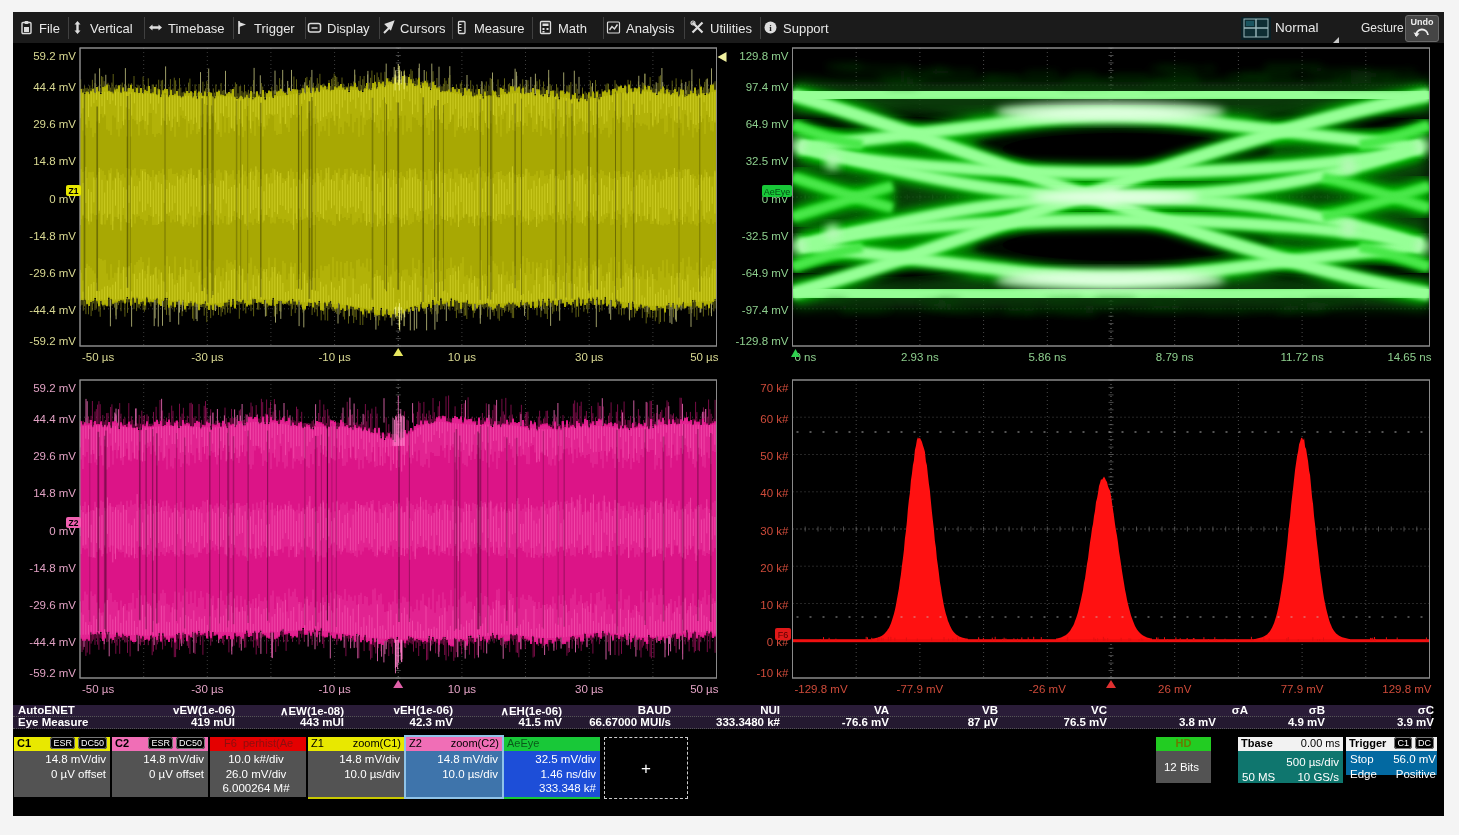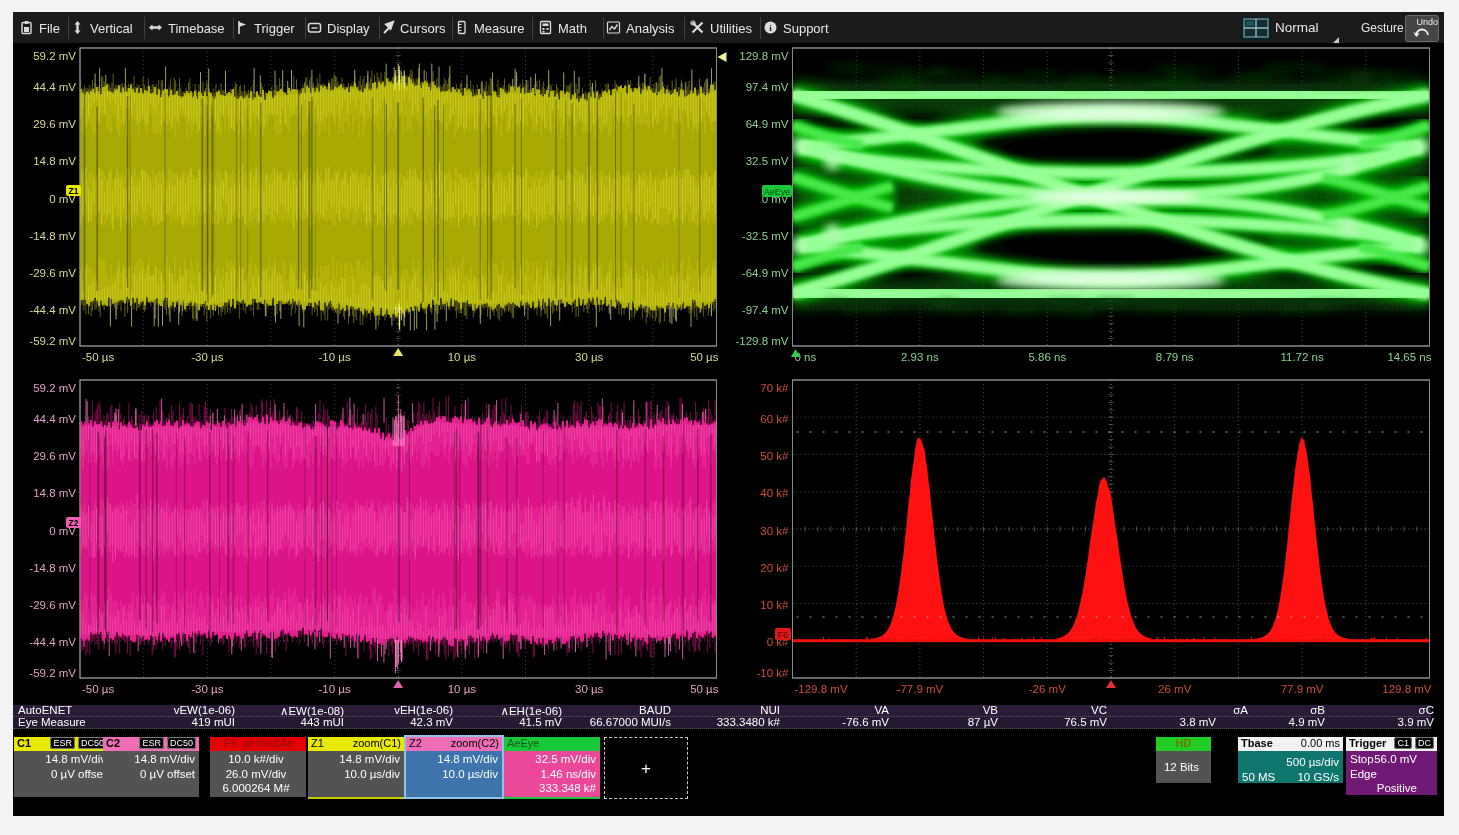--- a/index.html
+++ b/index.html
@@ -2,21 +2,21 @@
 <html><head><meta charset="utf-8"><style>
 *{margin:0;padding:0;box-sizing:border-box}
 body{width:1459px;height:835px;background:#f4f4f4;font-family:"Liberation Sans",sans-serif;position:relative;overflow:hidden}
 .app{position:absolute;left:13px;top:12px;width:1431px;height:804px;background:#000}
 .menubar{position:absolute;left:0;top:0;width:1431px;height:32px;background:#1b1b1b;border-bottom:1px solid #000}
 .mi{position:absolute;top:8px;color:#e8e8e8;font-size:13px;white-space:nowrap}
 .msep{position:absolute;top:5px;width:1px;height:22px;background:#404040}
 .mtxt{position:absolute;top:8px;color:#e8e8e8;font-size:13.5px}
 .gridbtn{position:absolute;left:1228px;top:5px;width:30px;height:23px;background:#082026;padding:1px 2px}
 .undobtn{position:absolute;left:1392px;top:3px;width:34px;height:27px;background:#454545;border:1px solid #6a6a6a;border-radius:3px;color:#eee}
-.trow{position:absolute;left:0;width:1418px;height:12px;background:#2a1c38;color:#fff;font-size:11.5px;font-weight:normal;border-bottom:1px dotted #555}
+.trow{position:absolute;left:0;width:1418px;height:12px;background:#2a1c38;color:#fff;font-size:11.5px;font-weight:bold;border-bottom:1px dotted #555}
 .tl{position:absolute;left:5px;top:-1px}
 .tc{position:absolute;width:130px;text-align:right;top:-1px}
 .logo{position:absolute;left:5px;top:787px;width:1426px;height:17px;background:#000;color:#fff;font-size:12.5px}
 </style></head><body>
 <div class="app">
 <svg width="1431" height="804" viewBox="0 0 1431 804" font-family="Liberation Sans, sans-serif" style="position:absolute;left:0;top:0">
       <defs>
         <filter id="fG" x="-30%" y="-30%" width="160%" height="160%">
           <feGaussianBlur stdDeviation="7"></feGaussianBlur>
         </filter>
@@ -396,21 +396,21 @@
       <div class="msep" style="left:747px"></div>
       <div class="gridbtn"><svg width="26" height="20" viewBox="0 0 26 20">
           <rect x="1" y="1" width="24" height="18" fill="#0e2e34" stroke="#9ab8bc"></rect>
           <path d="M13 1v18 M1 10h24" stroke="#9ab8bc" stroke-width="1.4"></path>
           <rect x="3" y="3" width="8" height="5" fill="#1a5560"></rect>
         </svg></div>
       <div class="mtxt" style="left:1262px;width:54px;text-align:left">Normal</div>
       <div style="position:absolute;left:1320px;top:25px;width:0;height:0;border-left:6px solid transparent;border-bottom:6px solid #c8c8c8"></div>
       <div class="mtxt" style="left:1348px;top:9px;font-size:12px">Gesture</div>
       <div class="undobtn">
-        <div style="font-size:9px;font-weight:normal;text-align:right;margin-top:1px">Undo</div>
+        <div style="font-size:9px;font-weight:bold;text-align:center;margin-top:1px">Undo</div>
         <svg width="18" height="10" viewBox="0 0 18 10" style="display:block;margin:0 auto">
           <path d="M3 9 A6 6 0 0 1 15 8" stroke="#eee" stroke-width="1.8" fill="none"></path>
           <path d="M0.5 5.5 L3.5 10 L6.5 6.5 Z" fill="#eee"></path>
         </svg>
       </div>
     </div>
 <div class="trow" style="top:693px">
       <span class="tl">AutoENET</span>
       <span class="tc" style="left:92px">vEW(1e-06)</span>
       <span class="tc" style="left:201px">∧EW(1e-08)</span>
@@ -437,52 +437,52 @@
       <span class="tc" style="left:855px">87 µV</span>
       <span class="tc" style="left:964px">76.5 mV</span>
       <span class="tc" style="left:1073px">3.8 mV</span>
       <span class="tc" style="left:1182px">4.9 mV</span>
       <span class="tc" style="left:1291px">3.9 mV</span>
     </div>
 <div style="position:absolute;left:1px;top:725px;width:96px;">
       <div style="height:14px;background:#e8e800;font-size:11px;color:#000;padding:0 3px;position:relative"><b>C1</b> <span style="float:right"><span style="background:#000;color:#fff;font-size:9px;border:1px solid #777;border-radius:3px;padding:0 2px;position:relative;top:-1px">ESR</span> <span style="background:#000;color:#fff;font-size:9px;border:1px solid #777;border-radius:3px;padding:0 2px;position:relative;top:-1px">DC50</span></span></div>
       <div style="height:46px;background:#535353;color:#fff;font-size:11.5px;text-align:right;padding:1px 4px 0 0;line-height:14.5px">14.8 mV/div<br>0 µV offset</div>
     </div>
-    <div style="position:absolute;left:90px;top:725px;width:96px;">
+    <div style="position:absolute;left:99px;top:725px;width:96px;">
       <div style="height:14px;background:#f06eb6;font-size:11px;color:#000;padding:0 3px;position:relative"><b>C2</b> <span style="float:right"><span style="background:#000;color:#fff;font-size:9px;border:1px solid #777;border-radius:3px;padding:0 2px;position:relative;top:-1px">ESR</span> <span style="background:#000;color:#fff;font-size:9px;border:1px solid #777;border-radius:3px;padding:0 2px;position:relative;top:-1px">DC50</span></span></div>
       <div style="height:46px;background:#535353;color:#fff;font-size:11.5px;text-align:right;padding:1px 4px 0 0;line-height:14.5px">14.8 mV/div<br>0 µV offset</div>
     </div>
     <div style="position:absolute;left:197px;top:725px;width:96px;">
       <div style="height:14px;background:#e40000;font-size:11px;color:#000;padding:0 14px;position:relative"><span style="color:#8c0f0f">F6&nbsp;&nbsp;perhist(Ae</span></div>
       <div style="height:46px;background:#535353;color:#fff;font-size:11.5px;text-align:center;padding:1px 4px 0 0;line-height:14.5px">10.0 k#/div<br>26.0 mV/div<br>6.000264 M#</div>
     </div>
     <div style="position:absolute;left:295px;top:725px;width:96px;">
       <div style="height:14px;background:#e8e800;font-size:11px;color:#000;padding:0 3px;position:relative">Z1 <span style="float:right">zoom(C1)</span></div>
       <div style="height:46px;background:#535353;color:#fff;font-size:11.5px;text-align:right;padding:1px 4px 0 0;line-height:14.5px">14.8 mV/div<br>10.0 µs/div</div>
       <div style="height:2px;background:#c8c800"></div>
     </div>
     <div style="position:absolute;left:393px;top:725px;width:96px;outline:2px solid #8fc3e8;">
       <div style="height:14px;background:#f06eb6;font-size:11px;color:#000;padding:0 3px;position:relative">Z2 <span style="float:right">zoom(C2)</span></div>
       <div style="height:46px;background:#3e74ab;color:#fff;font-size:11.5px;text-align:right;padding:1px 4px 0 0;line-height:14.5px">14.8 mV/div<br>10.0 µs/div</div>
     </div>
     <div style="position:absolute;left:491px;top:725px;width:96px;">
       <div style="height:14px;background:#18c838;font-size:11px;color:#000;padding:0 3px;position:relative"><span style="color:#0a5a1a">AeEye</span></div>
-      <div style="height:46px;background:#ec4899;color:#fff;font-size:11.5px;text-align:right;padding:1px 4px 0 0;line-height:14.5px">32.5 mV/div<br>1.46 ns/div<br>333.348 k#</div>
+      <div style="height:46px;background:#1d4ed8;color:#fff;font-size:11.5px;text-align:right;padding:1px 4px 0 0;line-height:14.5px">32.5 mV/div<br>1.46 ns/div<br>333.348 k#</div>
       <div style="height:2px;background:#18c838"></div>
     </div>
     <div style="position:absolute;left:591px;top:725px;width:84px;height:62px;border:1px dashed #ccc;color:#fff;font-size:17px;text-align:center;line-height:62px">+</div>
     <div style="position:absolute;left:1143px;top:725px;width:55px;">
       <div style="height:14px;background:#22cc22;font-size:11px;color:#000;padding:0 3px;position:relative">
         <span style="color:#6a7a00;font-weight:bold;display:block;text-align:center">HD</span>
       </div>
       <div style="height:32px;background:#535353;color:#fff;font-size:11.5px;text-align:right;padding:1px 4px 0 0;line-height:14.5px">
         <span style="display:block;text-align:center;padding-top:8px">12 Bits</span>
       </div>
     </div>
     <div style="position:absolute;left:1225px;top:725px;width:105px;">
       <div style="height:14px;background:#f2f2f2;font-size:11px;color:#000;padding:0 3px;position:relative"><b>Tbase</b> <span style="float:right">0.00 ms</span></div>
       <div style="height:32px;background:#0f766e;color:#fff;font-size:11.5px;text-align:right;padding:4px 4px 0 0;line-height:14.5px">500 µs/div<br><span style="float:left;margin-left:4px">50 MS</span>10 GS/s</div>
     </div>
     <div style="position:absolute;left:1333px;top:725px;width:91px;">
       <div style="height:14px;background:#f2f2f2;font-size:11px;color:#000;padding:0 3px;position:relative"><b>Trigger</b> <span style="float:right"><span style="background:#000;color:#fff;font-size:9px;border:1px solid #777;border-radius:3px;padding:0 2px;position:relative;top:-1px">C1</span> <span style="background:#000;color:#fff;font-size:9px;border:1px solid #777;border-radius:3px;padding:0 2px;position:relative;top:-1px">DC</span></span></div>
-      <div style="height:44px;background:#701a75;color:#fff;font-size:11.5px;text-align:right;padding:1px 20px 0 0;line-height:14.5px"><span style="float:left;margin-left:4px">Stop</span>56.0 mV<br><span style="float:left;margin-left:4px">Edge</span>Positive</div>
+      <div style="height:24px;background:#0369a1;color:#fff;font-size:11.5px;text-align:right;padding:1px 1px 0 0;line-height:14.5px"><span style="float:left;margin-left:4px">Stop</span>56.0 mV<br><span style="float:left;margin-left:4px">Edge</span>Positive</div>
     </div>
 </div>
 
 </body></html>

